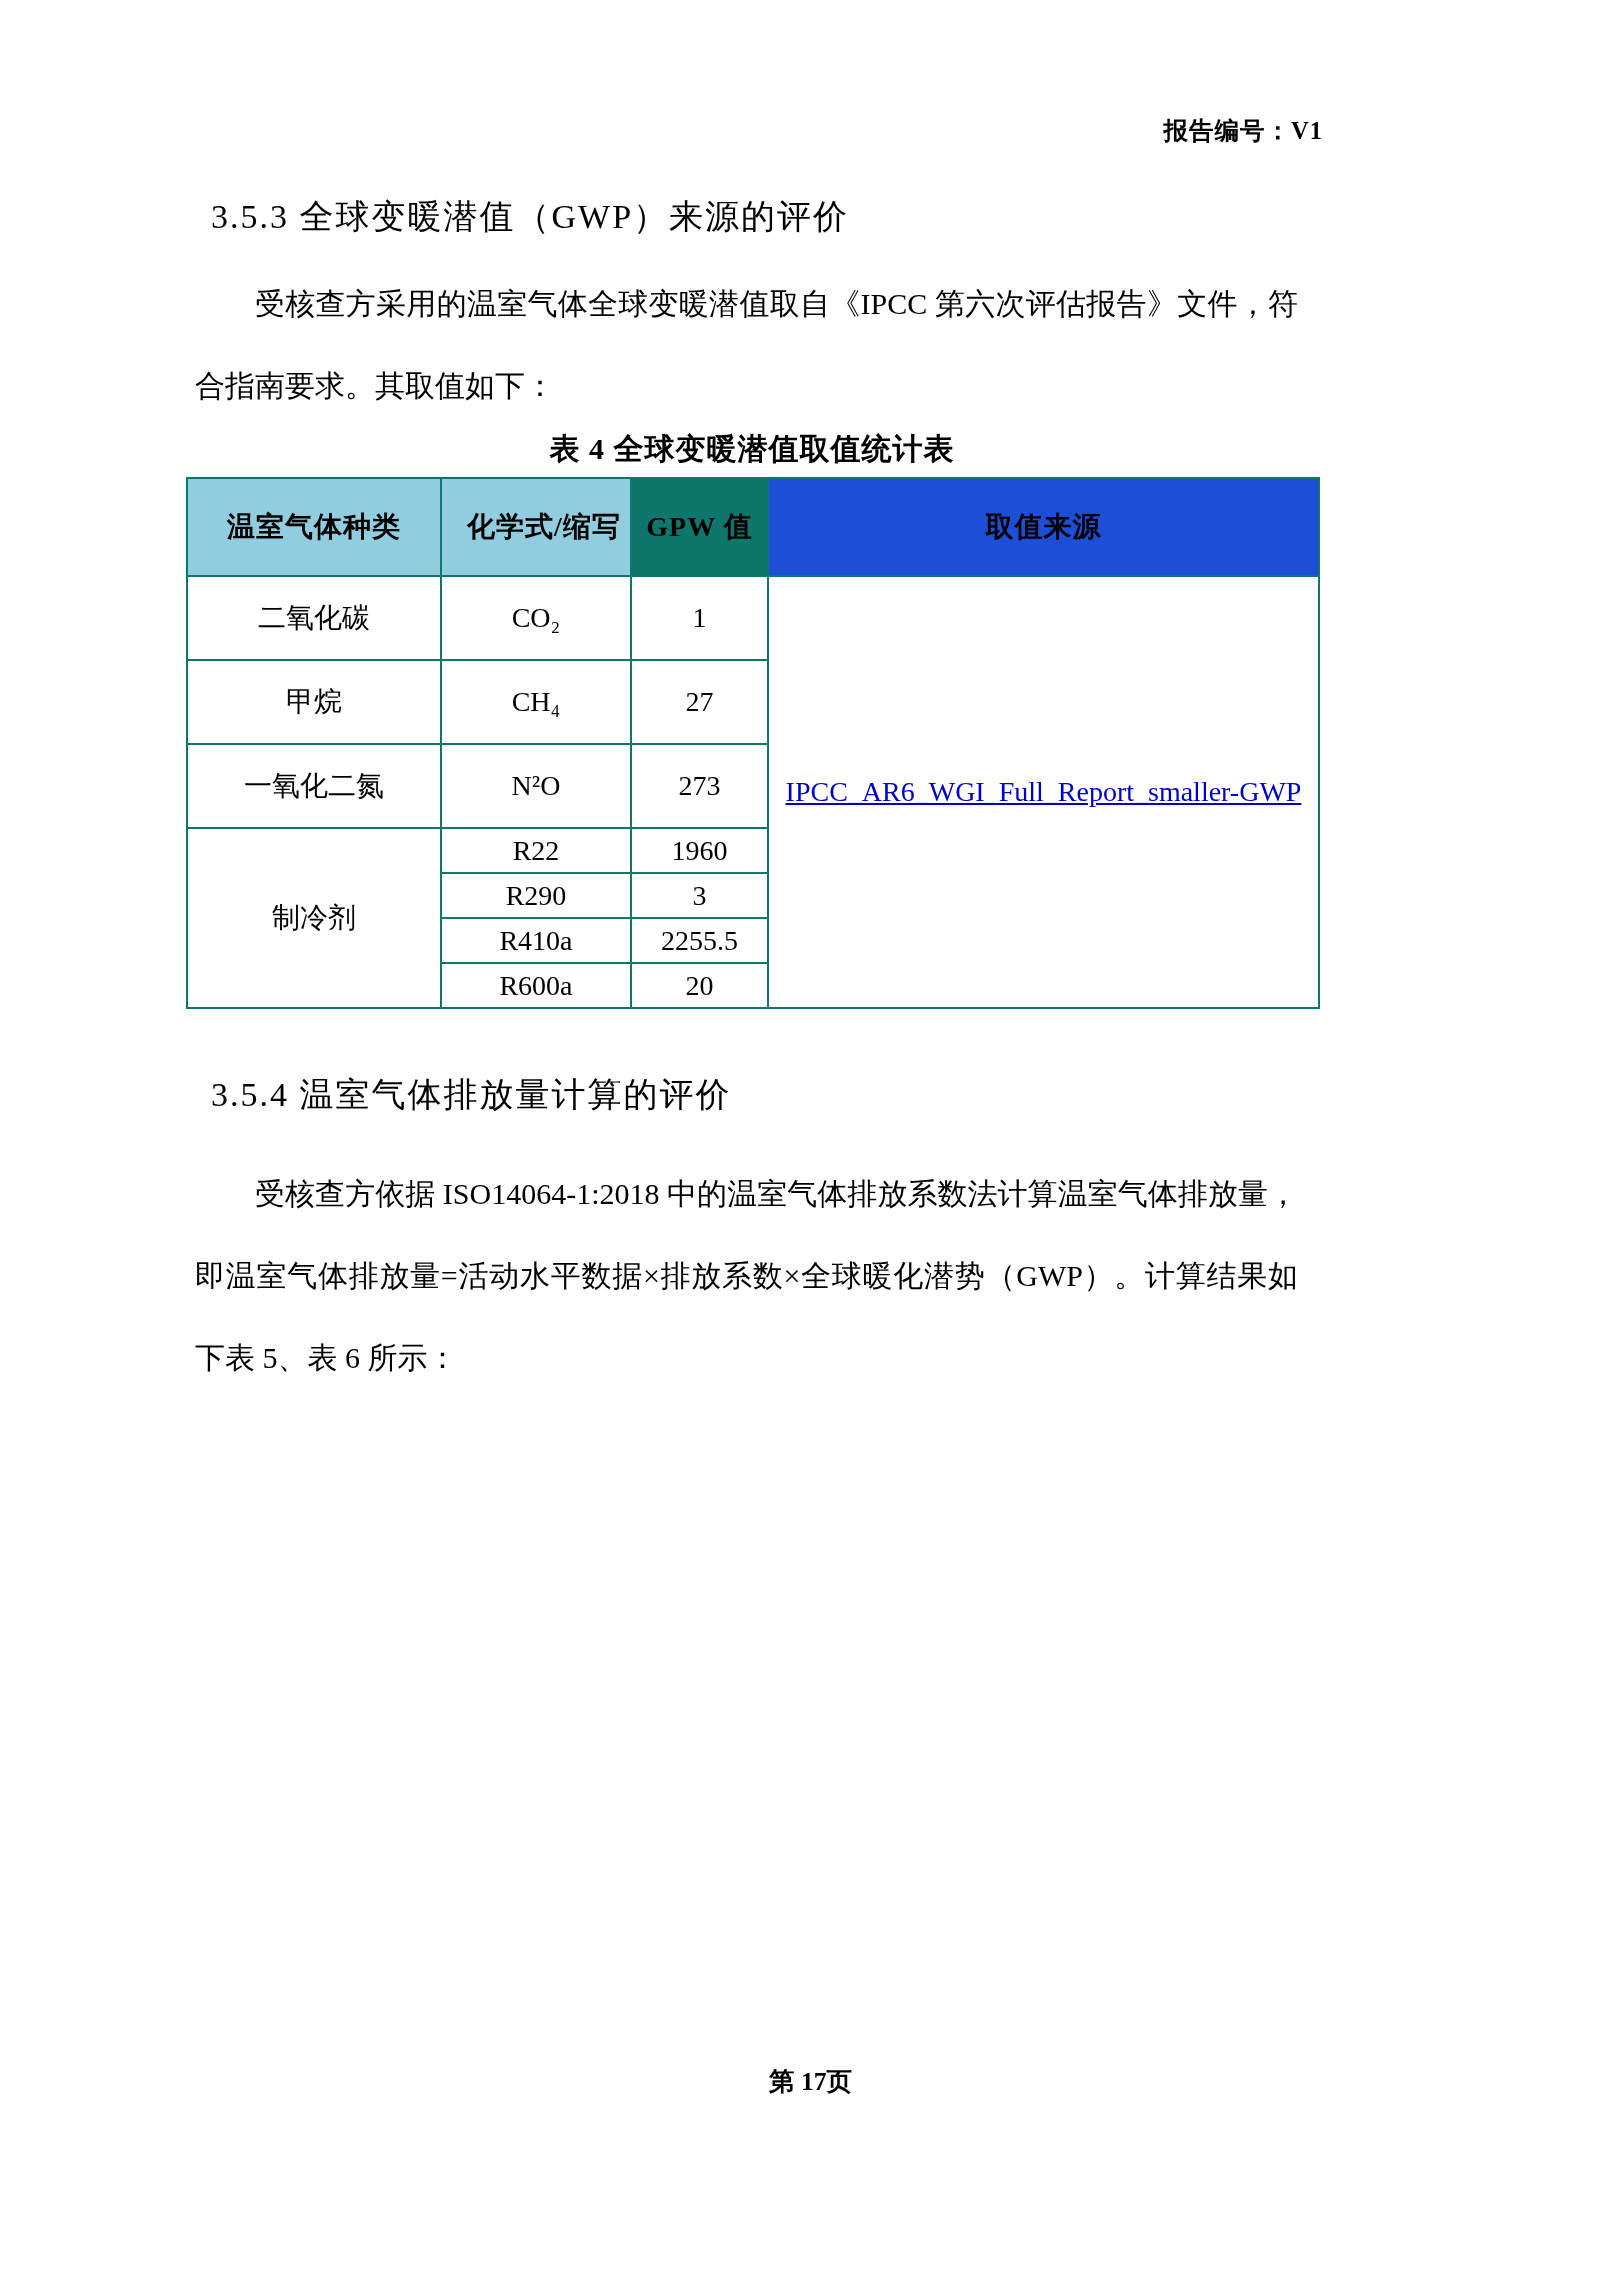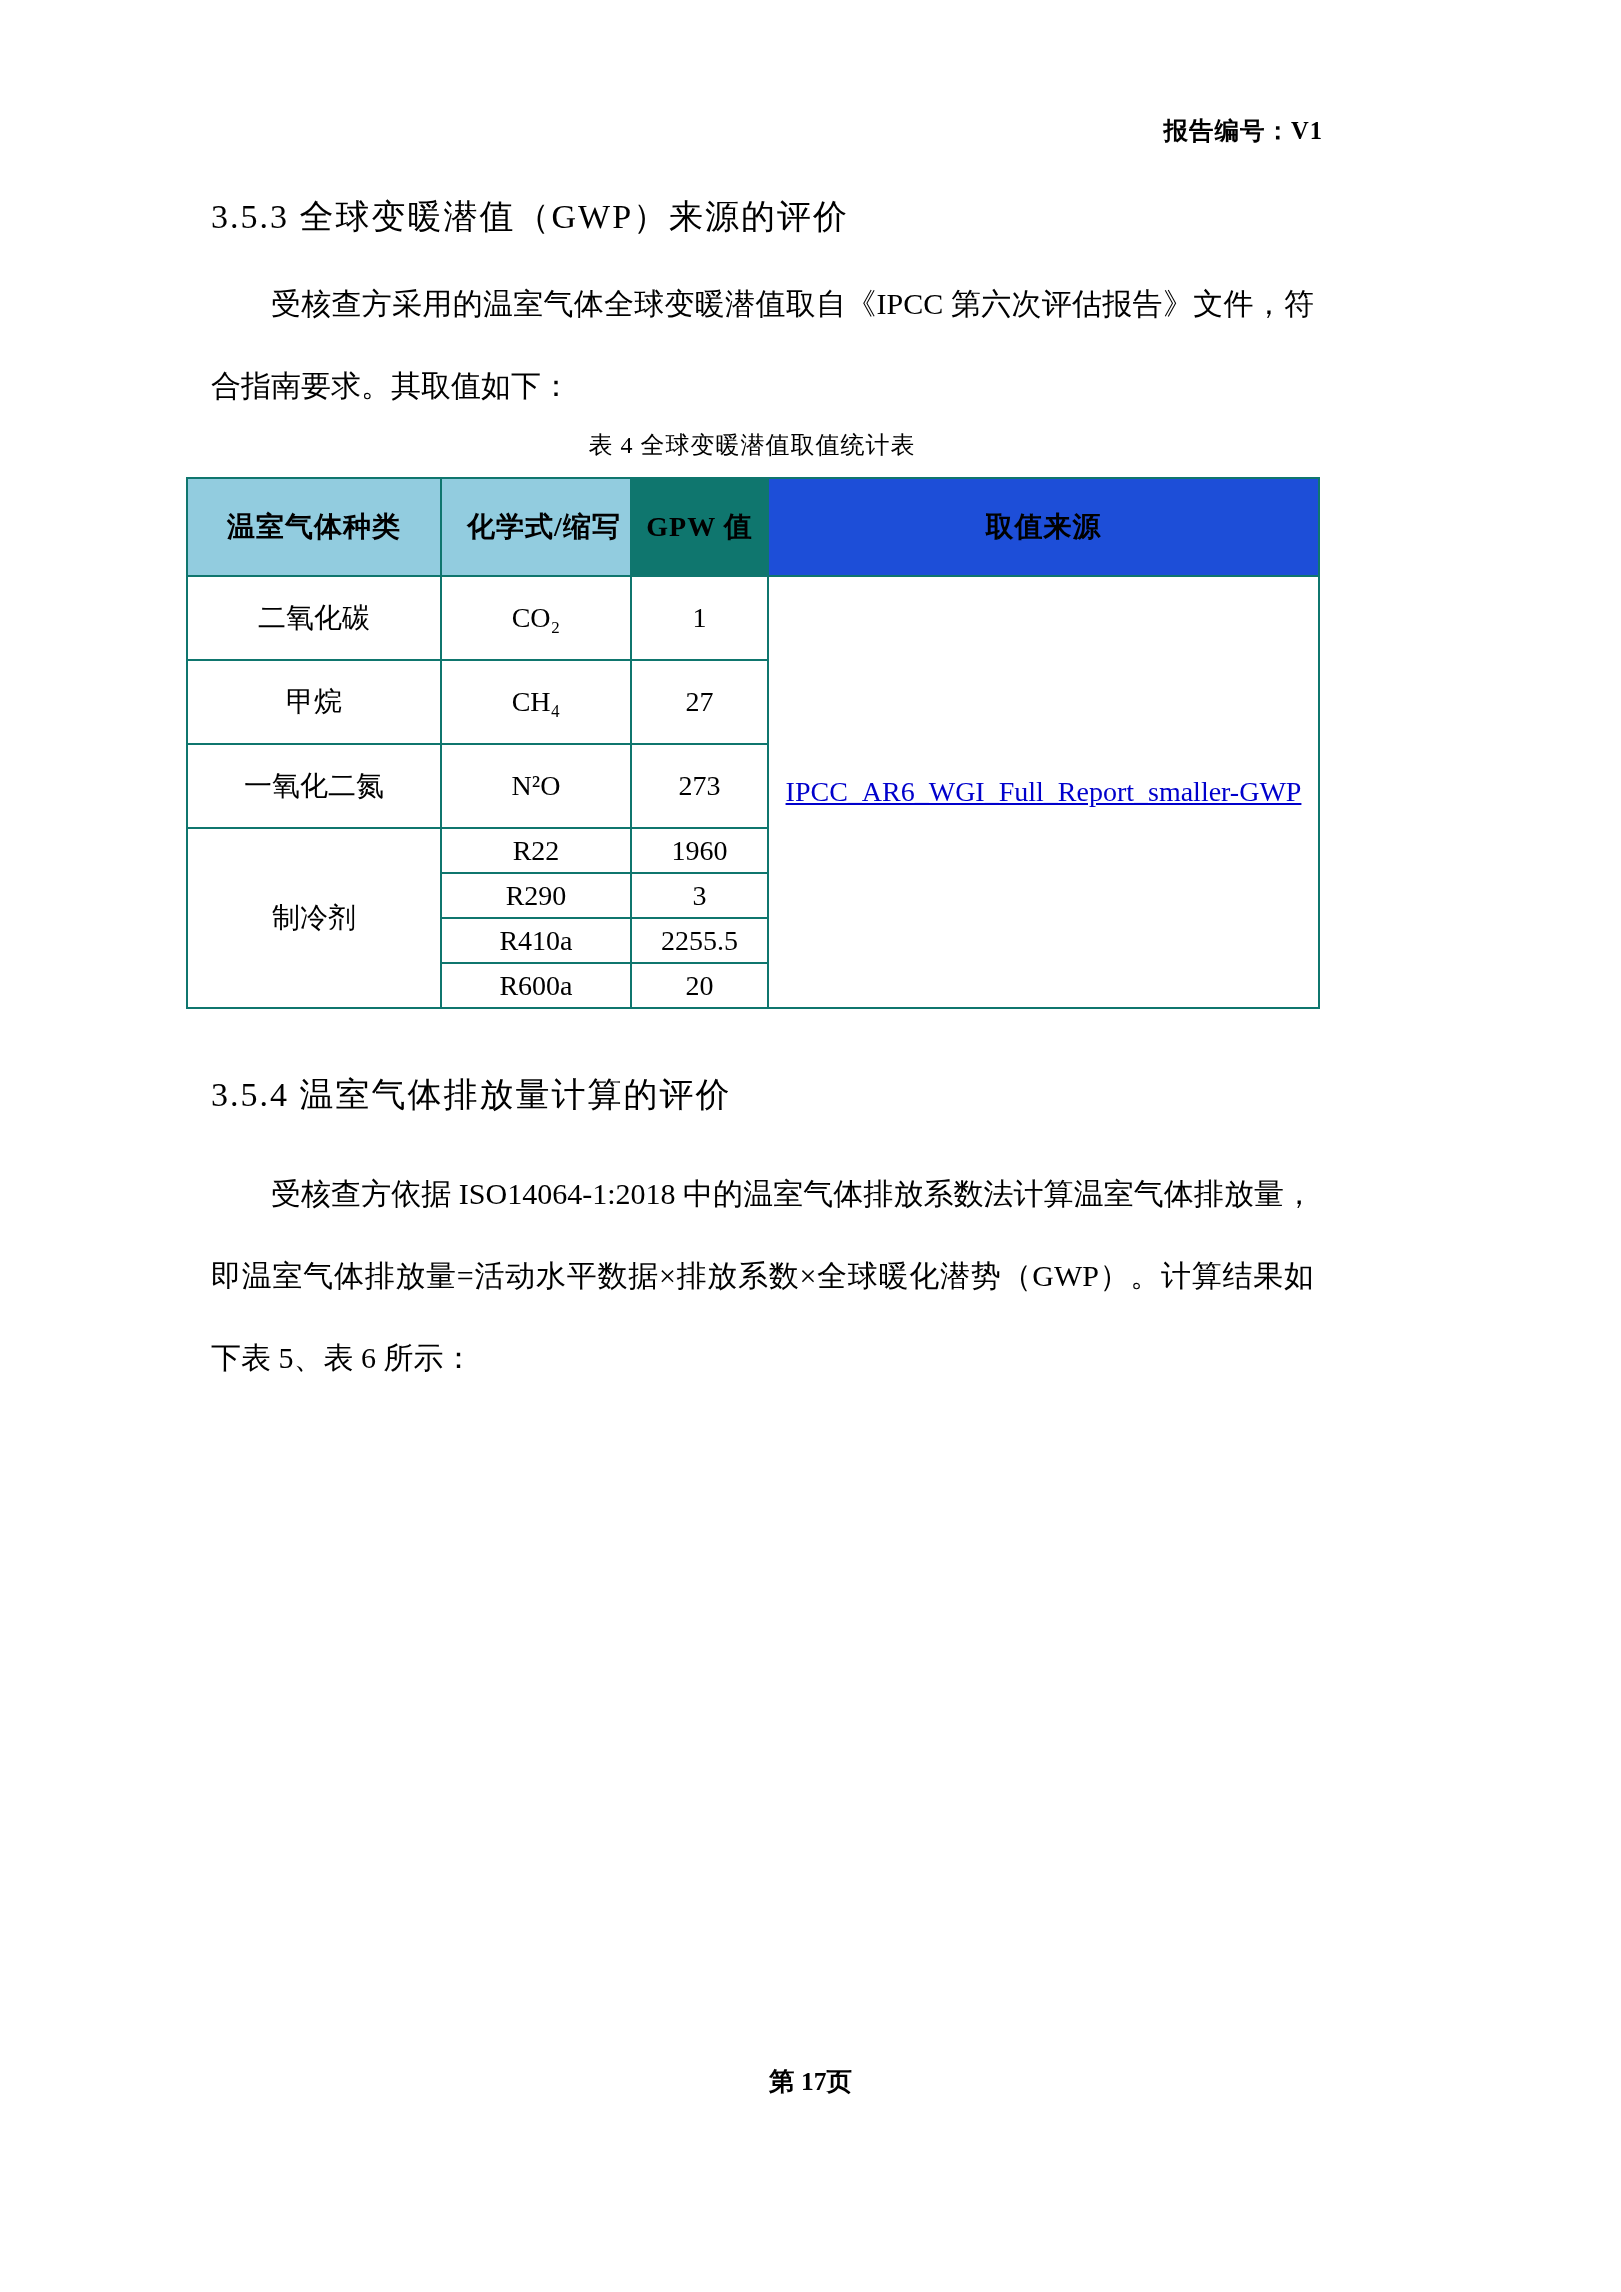--- a/index.html
+++ b/index.html
@@ -32,37 +32,37 @@
     width: 1176px;
     font-size: 34px;
     font-weight: normal;
     letter-spacing: 2px;
     white-space: nowrap;
   }
   .h1 { top: 194px; }
   .h2 { top: 1072px; }
   .para {
     position: absolute;
-    left: 211px;
+    left: 195px;
     width: 1103px;
     font-size: 30px;
     line-height: 82px;
     text-align: justify;
     text-indent: 2em;
   }
   .p1 { top: 263px; }
   .p2 { top: 1153px; }
   .caption {
     position: absolute;
     top: 429px;
     left: 186px;
     width: 1132px;
     text-align: center;
-    font-size: 24px;
-    font-weight: normal;
+    font-size: 30px;
+    font-weight: bold;
     letter-spacing: 1px;
   }
   table.gwp-table {
     position: absolute;
     top: 477px;
     left: 186px;
     width: 1132px;
     border-collapse: collapse;
     table-layout: fixed;
     border: 2.9px solid #000;

